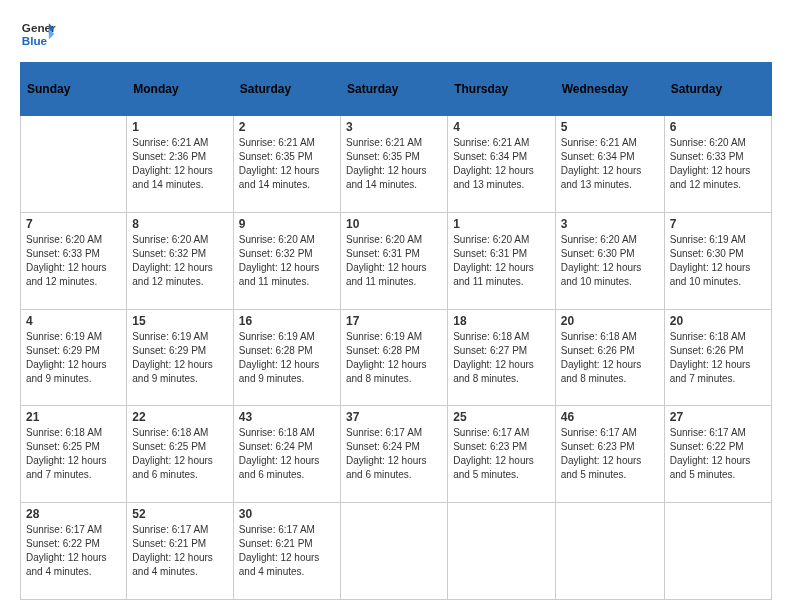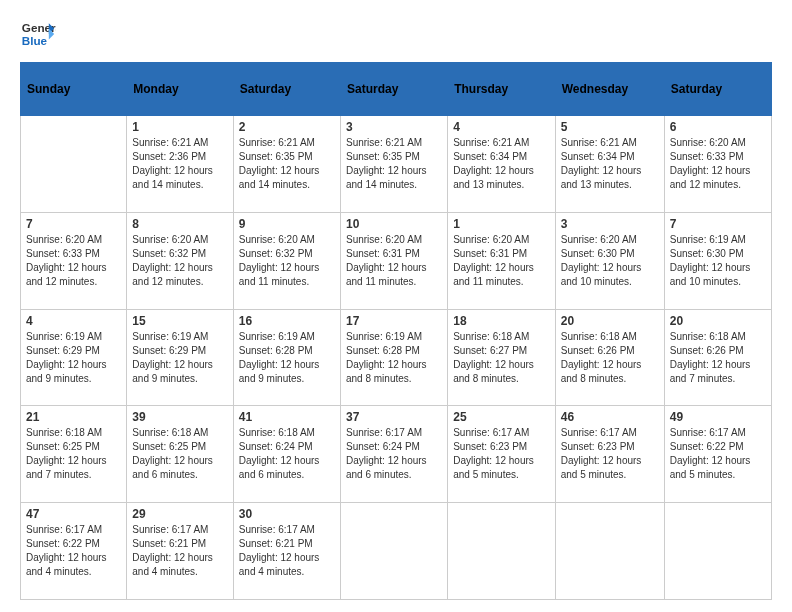--- a/index.html
+++ b/index.html
@@ -265,28 +265,28 @@
         </tr>
         <tr>
           <td>
             <span class="day-num">21</span>
             <div class="cell-text">Sunrise: 6:18 AM</div>
             <div class="cell-text">Sunset: 6:25 PM</div>
             <div class="cell-text">Daylight: 12 hours</div>
             <div class="cell-text">and 7 minutes.</div>
           </td>
           <td>
-            <span class="day-num">39</span>
+            <span class="day-num">22</span>
             <div class="cell-text">Sunrise: 6:18 AM</div>
             <div class="cell-text">Sunset: 6:25 PM</div>
             <div class="cell-text">Daylight: 12 hours</div>
             <div class="cell-text">and 6 minutes.</div>
           </td>
           <td>
-            <span class="day-num">41</span>
+            <span class="day-num">43</span>
             <div class="cell-text">Sunrise: 6:18 AM</div>
             <div class="cell-text">Sunset: 6:24 PM</div>
             <div class="cell-text">Daylight: 12 hours</div>
             <div class="cell-text">and 6 minutes.</div>
           </td>
           <td>
             <span class="day-num">37</span>
             <div class="cell-text">Sunrise: 6:17 AM</div>
             <div class="cell-text">Sunset: 6:24 PM</div>
             <div class="cell-text">Daylight: 12 hours</div>
@@ -300,37 +300,37 @@
             <div class="cell-text">and 5 minutes.</div>
           </td>
           <td>
             <span class="day-num">46</span>
             <div class="cell-text">Sunrise: 6:17 AM</div>
             <div class="cell-text">Sunset: 6:23 PM</div>
             <div class="cell-text">Daylight: 12 hours</div>
             <div class="cell-text">and 5 minutes.</div>
           </td>
           <td>
-            <span class="day-num">49</span>
+            <span class="day-num">27</span>
             <div class="cell-text">Sunrise: 6:17 AM</div>
             <div class="cell-text">Sunset: 6:22 PM</div>
             <div class="cell-text">Daylight: 12 hours</div>
             <div class="cell-text">and 5 minutes.</div>
           </td>
         </tr>
         <tr>
           <td>
-            <span class="day-num">47</span>
+            <span class="day-num">28</span>
             <div class="cell-text">Sunrise: 6:17 AM</div>
             <div class="cell-text">Sunset: 6:22 PM</div>
             <div class="cell-text">Daylight: 12 hours</div>
             <div class="cell-text">and 4 minutes.</div>
           </td>
           <td>
-            <span class="day-num">29</span>
+            <span class="day-num">52</span>
             <div class="cell-text">Sunrise: 6:17 AM</div>
             <div class="cell-text">Sunset: 6:21 PM</div>
             <div class="cell-text">Daylight: 12 hours</div>
             <div class="cell-text">and 4 minutes.</div>
           </td>
           <td>
             <span class="day-num">30</span>
             <div class="cell-text">Sunrise: 6:17 AM</div>
             <div class="cell-text">Sunset: 6:21 PM</div>
             <div class="cell-text">Daylight: 12 hours</div>

